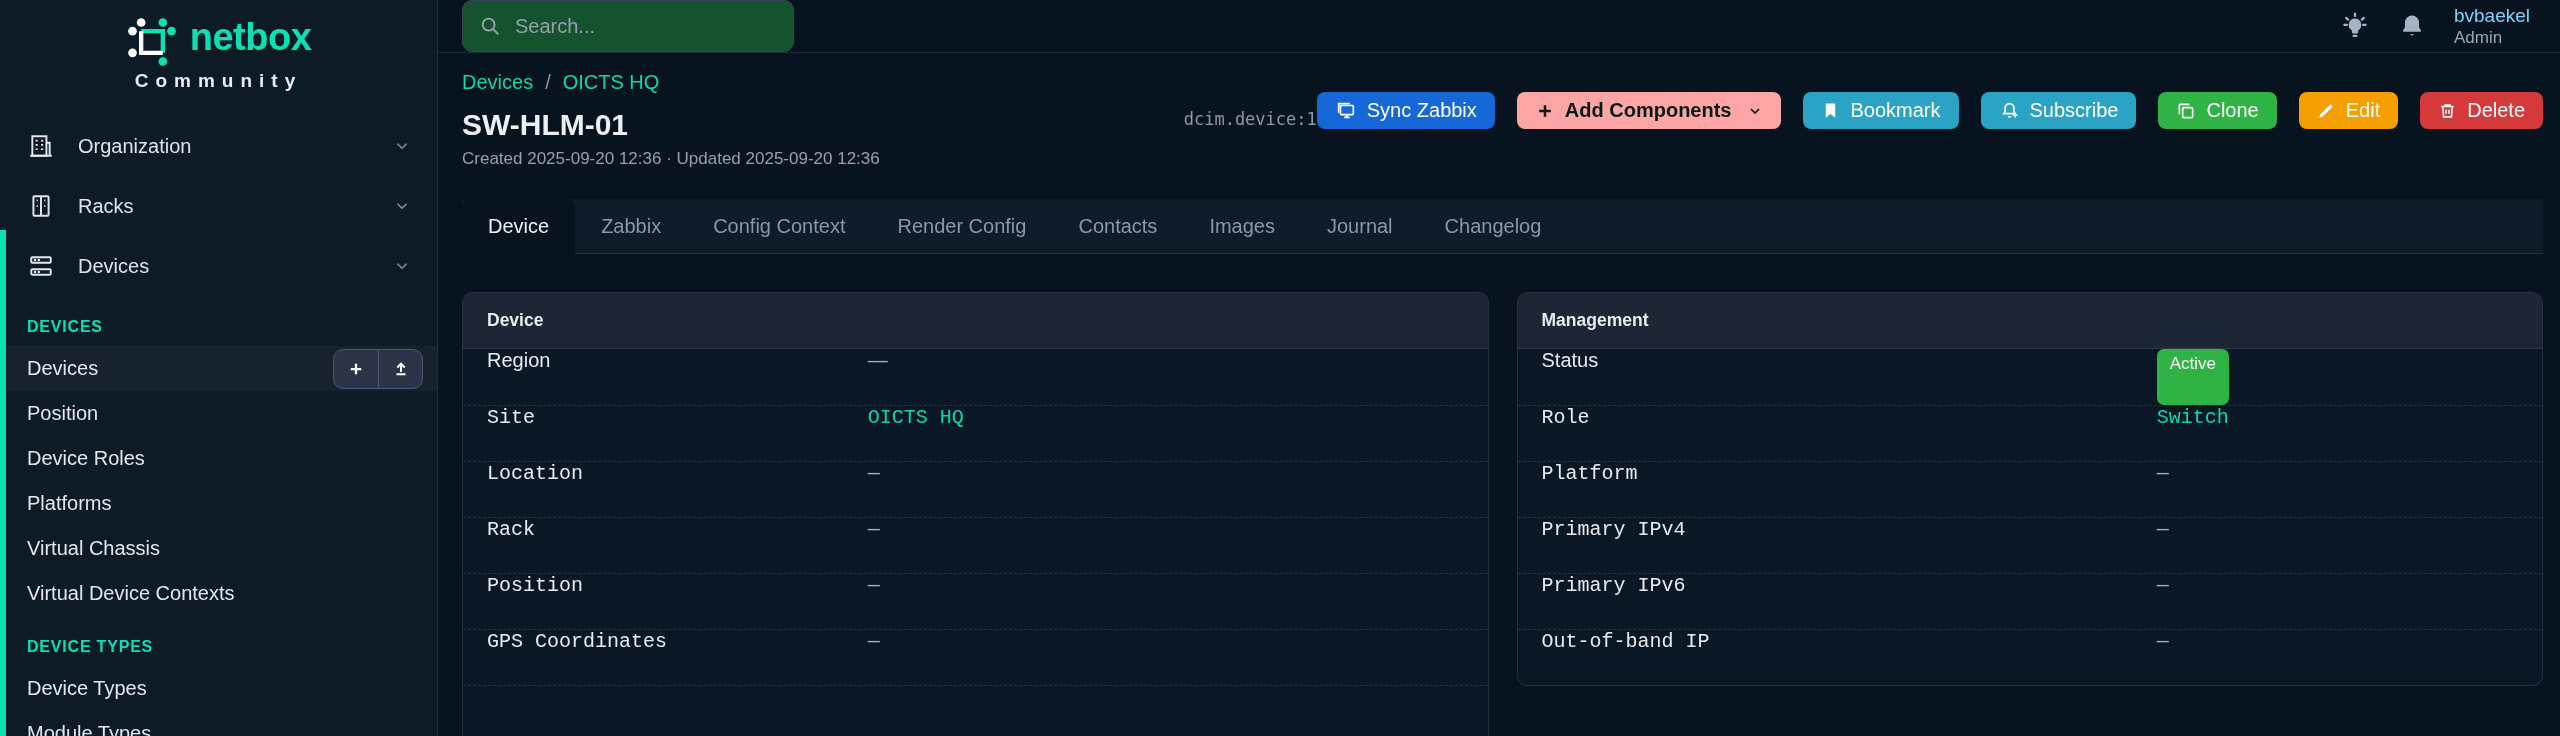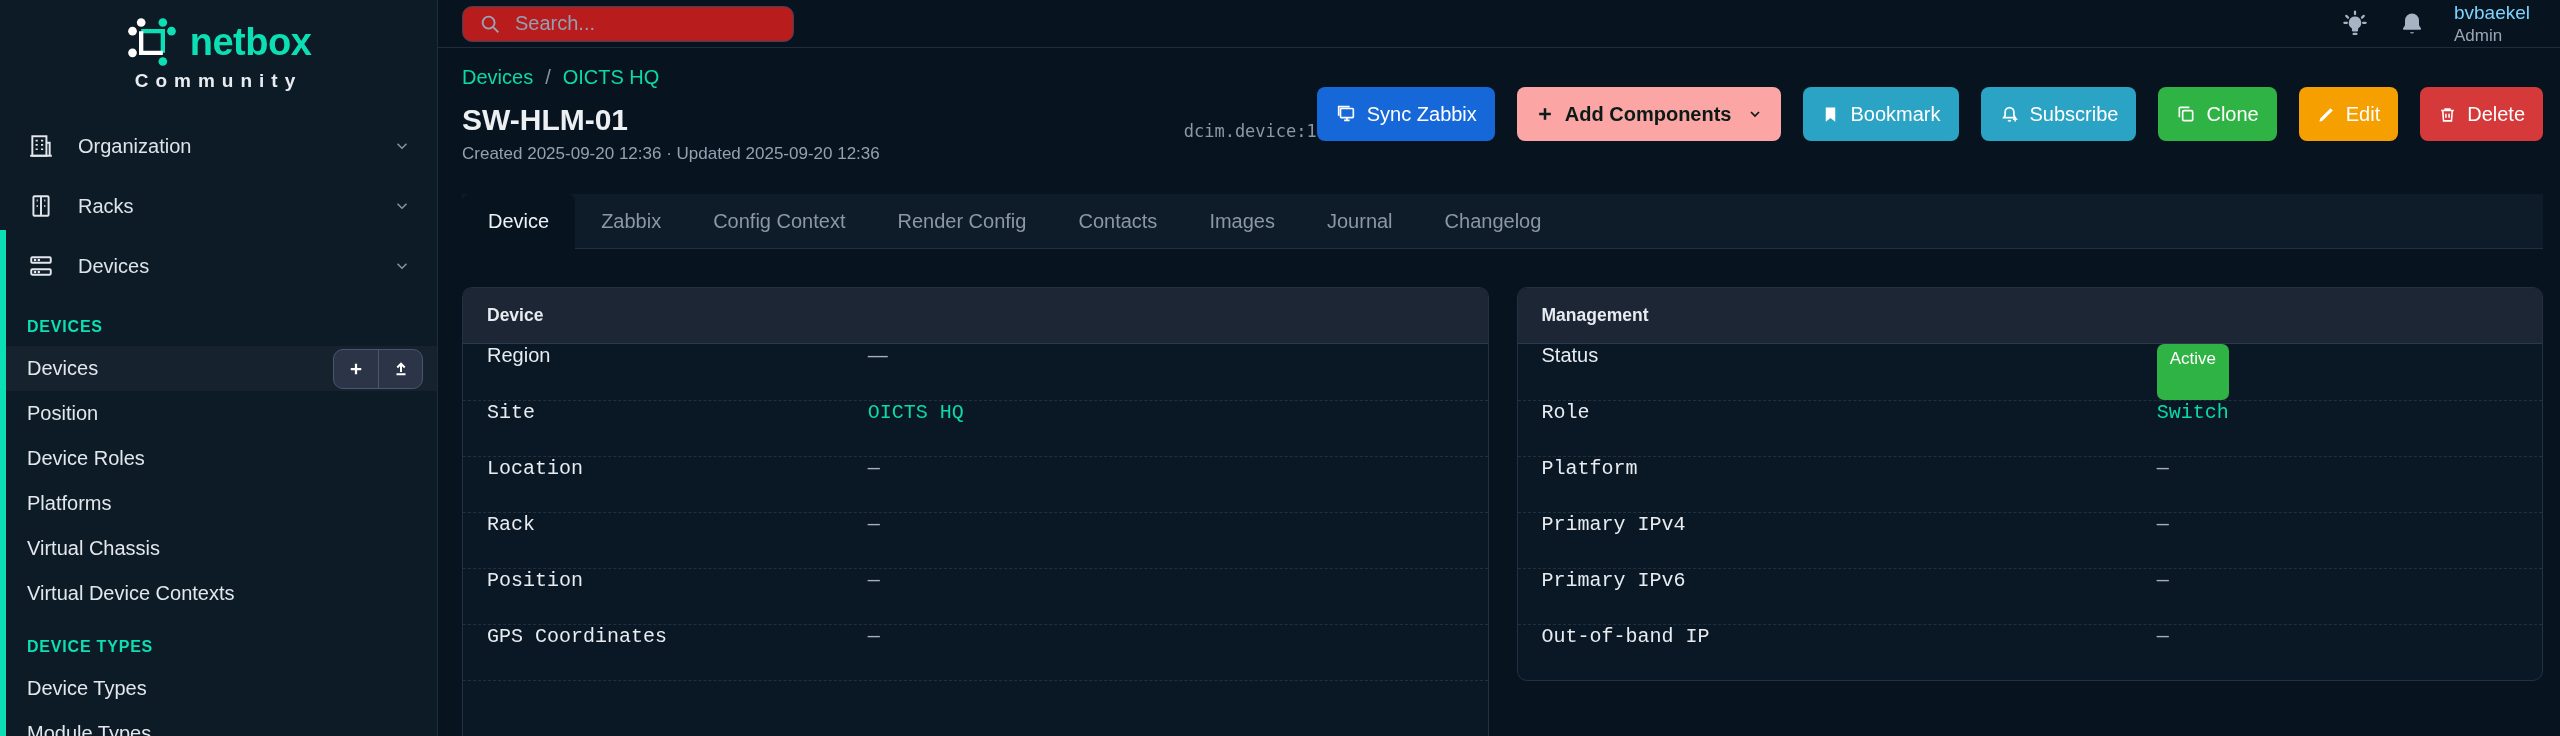--- a/index.html
+++ b/index.html
@@ -11,21 +11,21 @@
   .app { display:flex; width:2560px; height:736px; }
 
   
   .sidebar {
     width:438px; min-width:438px; height:736px;
     background:#0d1b27; border-right:1px solid #1d2b3a;
     position:relative; overflow:hidden;
   }
   .accent-bar { position:absolute; left:0; top:230px; bottom:0; width:6px; background:#0ddfb4; z-index:3; }
   .logo-block { padding:16px 0 10px 0; text-align:center; }
-  .logo-row { display:flex; align-items:center; justify-content:center; gap:12px; }
+  .logo-row { display:flex; justify-content:center; gap:12px; }
   .brand-name { color:#0ddfb4; font-size:38px; font-weight:700; letter-spacing:-0.5px; }
   .brand-sub { margin-top:2px; color:#e8ecf0; font-size:19px; font-weight:600; letter-spacing:7px; }
   .nav-top { margin-top:14px; }
   .nav-item {
     height:60px; display:flex; align-items:center; gap:24px;
     padding:0 26px 0 28px; color:#dee3e9; font-size:20px; cursor:pointer;
   }
   .nav-item .nav-ico { color:#e3e7ec; display:flex; }
   .nav-item .chev { margin-left:auto; color:#8a93a3; display:flex; }
   .nav-section-header {
@@ -41,22 +41,22 @@
   .mini-btn { width:44px; height:38px; display:flex; align-items:center; justify-content:center; color:#fff; cursor:pointer; }
   .mini-btn + .mini-btn { border-left:1px solid #49566c; }
 
   
   .main { flex:1; display:flex; flex-direction:column; min-width:0; }
   .topbar {
     height:81px; display:flex; align-items:center;
     padding:0 30px 0 24px; border-bottom:1px solid #1e2c3b;
   }
   .searchbox {
-    width:332px; height:36px; display:flex; align-items:center; gap:14px;
-    background:#b91c1c; border:1.5px solid #3c4557; border-radius:10px; padding:0 16px;
+    width:332px; height:52px; display:flex; align-items:center; gap:14px;
+    background:#14532d; border:1.5px solid #3c4557; border-radius:10px; padding:0 16px;
   }
   .searchbox input {
     background:transparent; border:none; outline:none; color:#b6c0cd;
     font-size:20px; font-family:inherit; width:100%;
   }
   .searchbox input::placeholder { color:#94a0b0; }
   .search-ico { color:#9aa5b5; display:flex; }
   .topbar-right { margin-left:auto; display:flex; align-items:center; gap:28px; }
   .top-ico { color:#a7b3c2; display:flex; cursor:pointer; }
   .user-block { line-height:1.25; }
@@ -67,21 +67,21 @@
   .page-head { display:flex; justify-content:space-between; align-items:flex-start; }
   .breadcrumb { display:flex; gap:12px; font-size:20px; }
   .breadcrumb a { color:#0bd9a8; text-decoration:none; cursor:pointer; }
   .crumb-sep { color:#8a94a4; }
   .page-title { margin-top:14px; font-size:30px; font-weight:700; color:#edf0f3; }
   .page-meta { margin-top:7px; font-size:17px; color:#96a0b0; }
   .head-right { display:flex; flex-direction:row; align-items:flex-end; }
   .object-id { font-family:"DejaVu Sans Mono","Liberation Mono",monospace; font-size:17px; color:#8d97a7; margin-top:2px; }
   .actions { display:flex; gap:22px; margin-top:21px; }
   .btn {
-    height:54px; display:inline-flex; align-items:center; gap:10px;
+    height:37px; display:inline-flex; align-items:center; gap:10px;
     padding:0 18px; border:none; border-radius:8px; cursor:pointer;
     font-size:20px; font-weight:500; font-family:inherit; color:#fff; white-space:nowrap;
   }
   .btn .b-ico { display:flex; }
   .btn-sync { background:#1668d9; }
   .btn-add { background:#fca5a5; color:#0a1a16; font-weight:600; }
   .btn-bookmark, .btn-subscribe { background:#2aa3c4; }
   .btn-clone { background:#2fb344; }
   .btn-edit { background:#f59f00; }
   .btn-delete { background:#d63939; }

